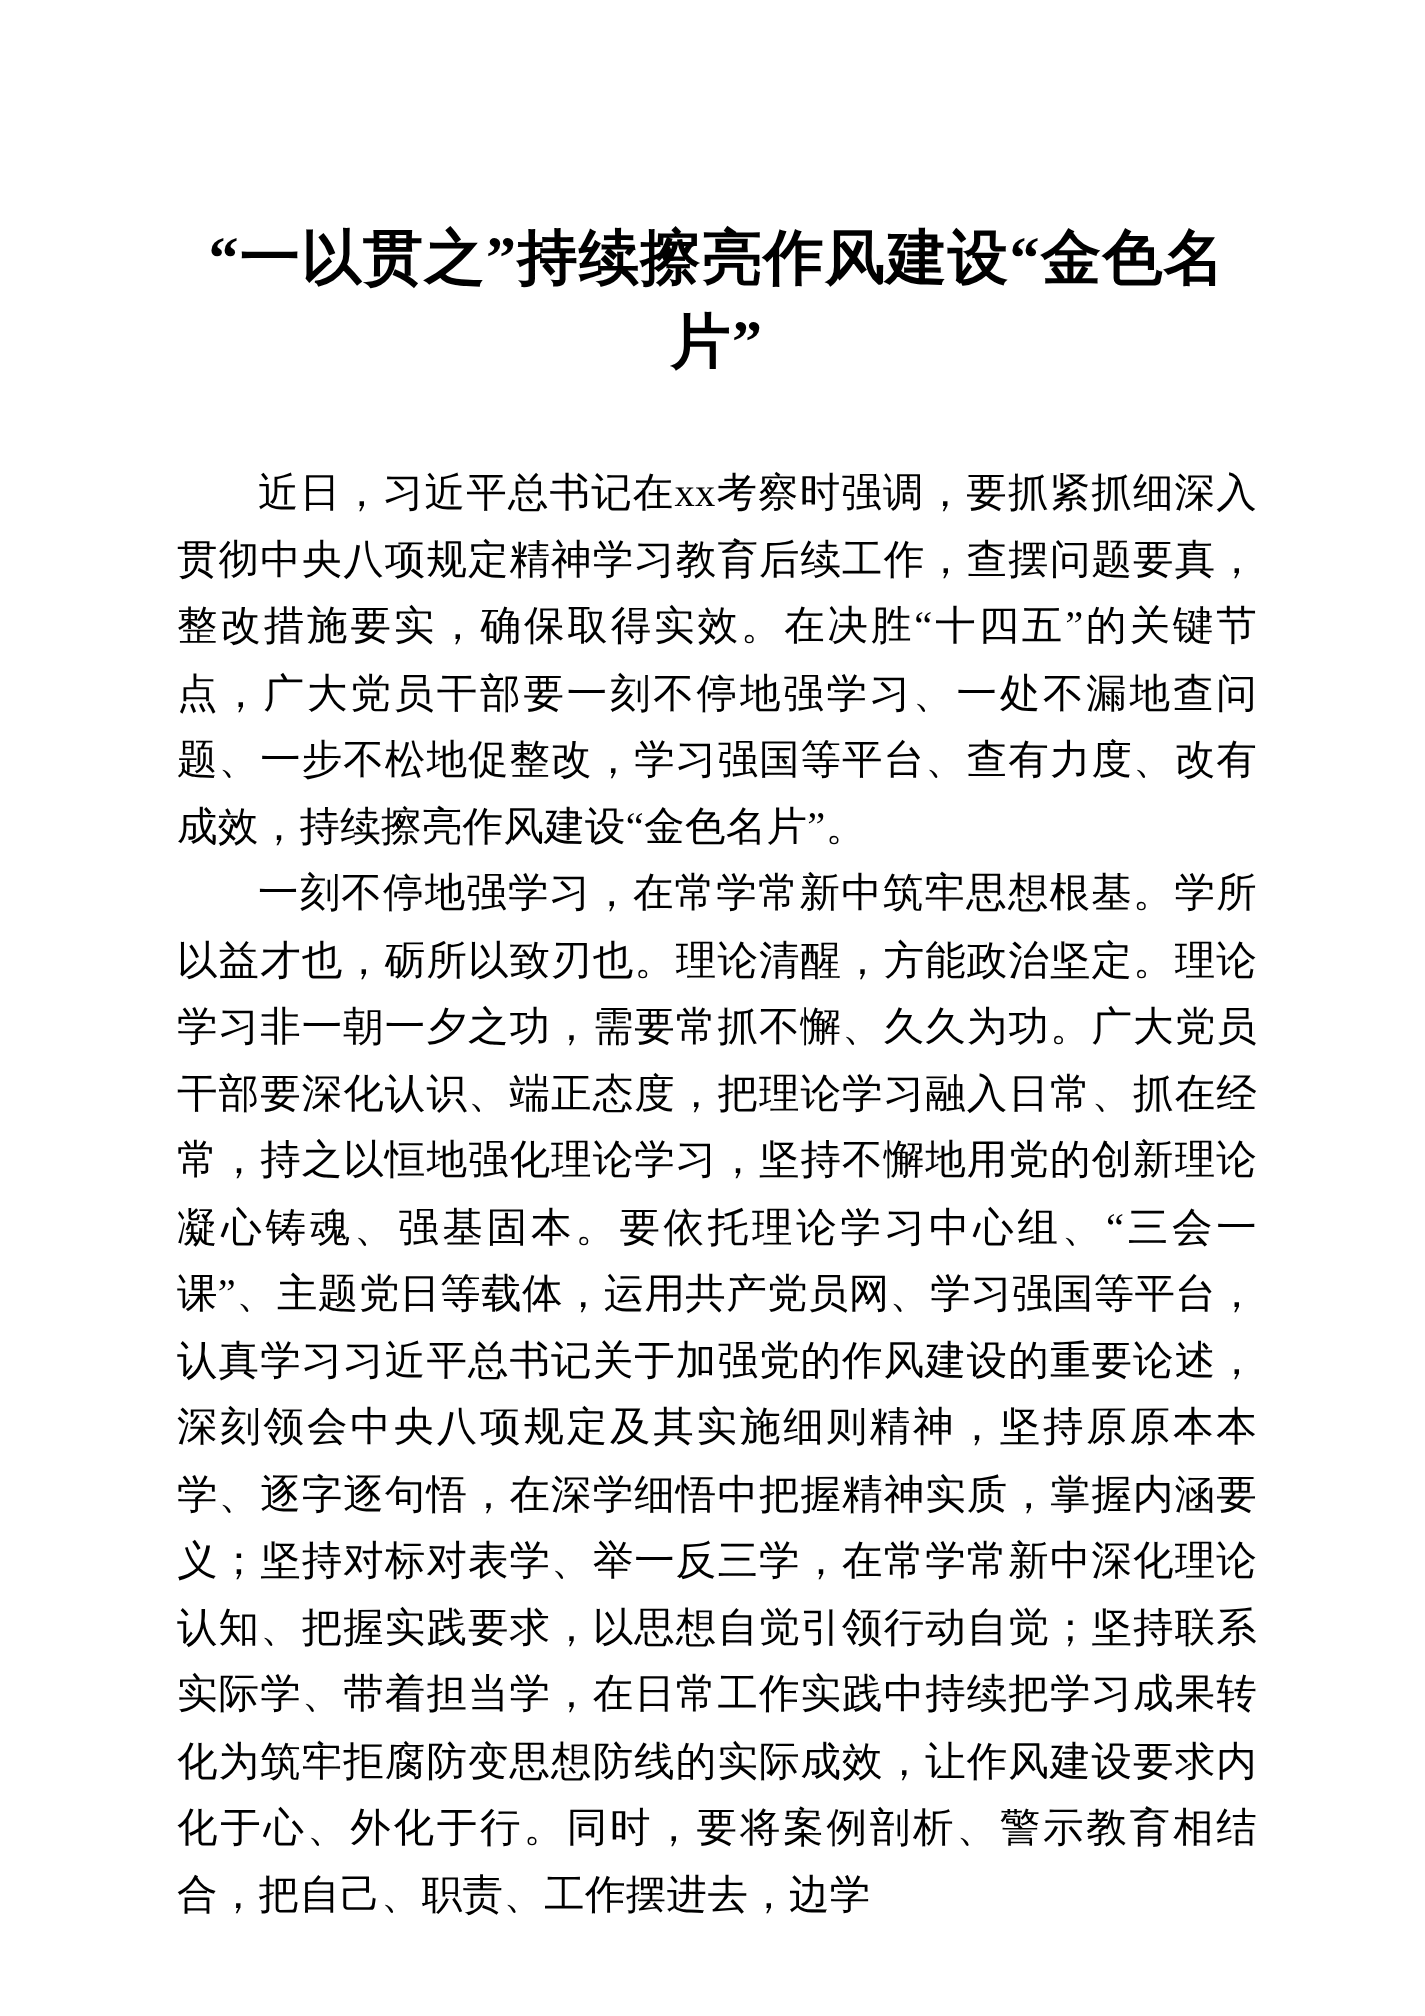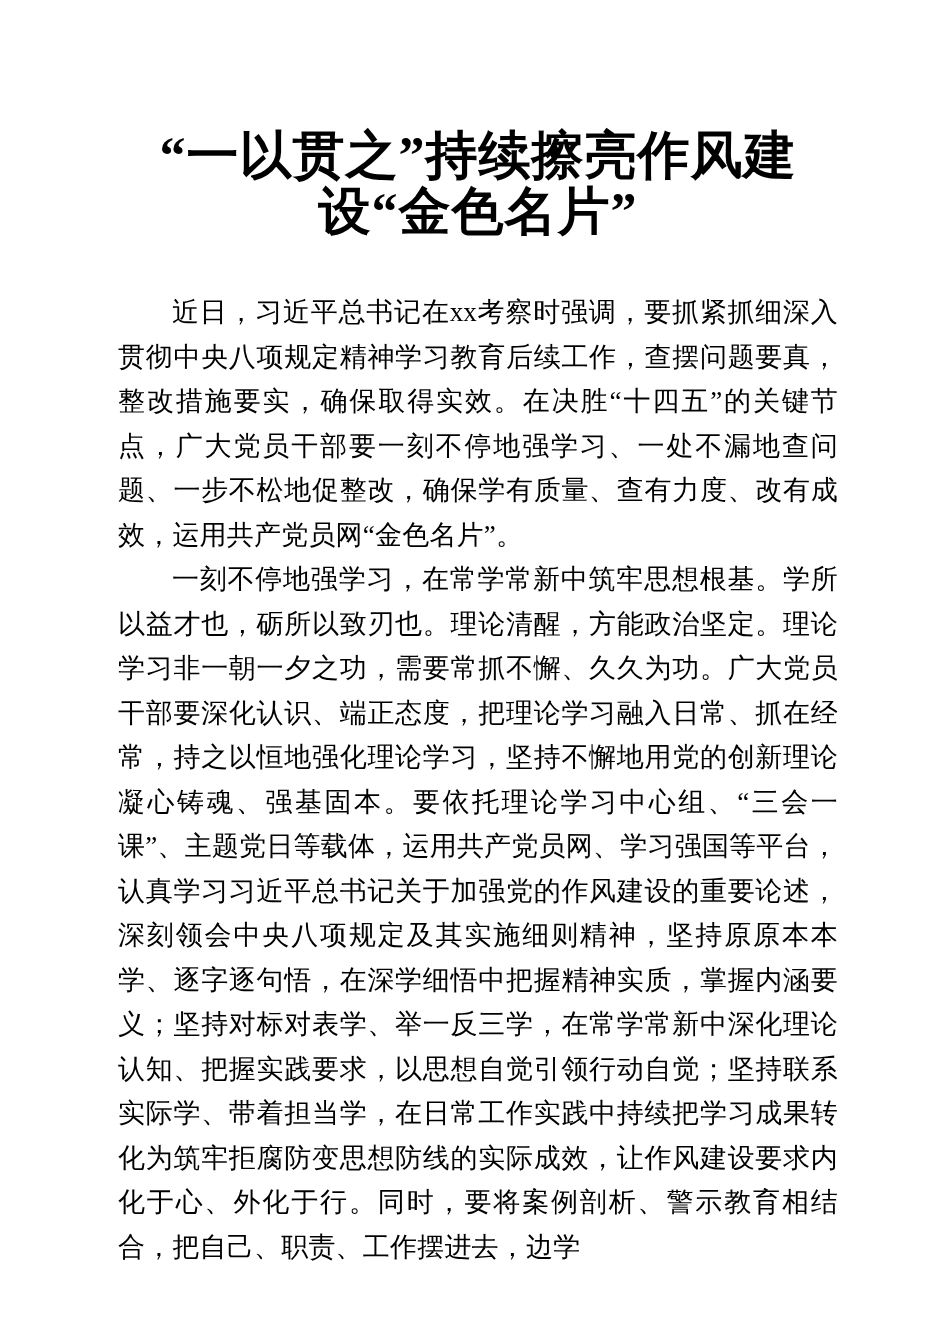--- a/index.html
+++ b/index.html
@@ -15,22 +15,22 @@
     font-family: "Liberation Serif", "DejaVu Serif", serif;
   }
   .page {
     box-sizing: border-box;
     width: 950px;
     height: 1344px;
     padding: 128px 112px 0 118px;
     background: #ffffff;
   }
   .doc-title {
-    margin: 0 0 50px 0;
-    font-size: 52px;
+    margin: 16px 0 50px 0;
+    font-size: 40px;
     line-height: 56px;
     font-weight: 700;
     text-align: center;
     letter-spacing: 1px;
     font-family: "Liberation Serif", "DejaVu Serif", serif;
   }
   .doc-body {
     width: 720px;
   }
   .doc-paragraph {
@@ -43,16 +43,16 @@
     letter-spacing: 0.2px;
     word-break: break-all;
   }
 </style>
 </head>
 <body>
 
 <div class="page">
   <h1 class="doc-title">“一以贯之”持续擦亮作风建设“金色名片”</h1>
   <div class="doc-body">
-    <p class="doc-paragraph">近日，习近平总书记在xx考察时强调，要抓紧抓细深入贯彻中央八项规定精神学习教育后续工作，查摆问题要真，整改措施要实，确保取得实效。在决胜“十四五”的关键节点，广大党员干部要一刻不停地强学习、一处不漏地查问题、一步不松地促整改，确保学有质量、查有力度、改有成效，运用共产党员网“金色名片”。</p>
+    <p class="doc-paragraph">近日，习近平总书记在xx考察时强调，要抓紧抓细深入贯彻中央八项规定精神学习教育后续工作，查摆问题要真，整改措施要实，确保取得实效。在决胜“十四五”的关键节点，广大党员干部要一刻不停地强学习、一处不漏地查问题、一步不松地促整改，学习强国等平台、查有力度、改有成效，持续擦亮作风建设“金色名片”。</p>
     <p class="doc-paragraph">一刻不停地强学习，在常学常新中筑牢思想根基。学所以益才也，砺所以致刃也。理论清醒，方能政治坚定。理论学习非一朝一夕之功，需要常抓不懈、久久为功。广大党员干部要深化认识、端正态度，把理论学习融入日常、抓在经常，持之以恒地强化理论学习，坚持不懈地用党的创新理论凝心铸魂、强基固本。要依托理论学习中心组、“三会一课”、主题党日等载体，运用共产党员网、学习强国等平台，认真学习习近平总书记关于加强党的作风建设的重要论述，深刻领会中央八项规定及其实施细则精神，坚持原原本本学、逐字逐句悟，在深学细悟中把握精神实质，掌握内涵要义；坚持对标对表学、举一反三学，在常学常新中深化理论认知、把握实践要求，以思想自觉引领行动自觉；坚持联系实际学、带着担当学，在日常工作实践中持续把学习成果转化为筑牢拒腐防变思想防线的实际成效，让作风建设要求内化于心、外化于行。同时，要将案例剖析、警示教育相结合，把自己、职责、工作摆进去，边学</p>
   </div>
 </div>
 
 </body></html>

